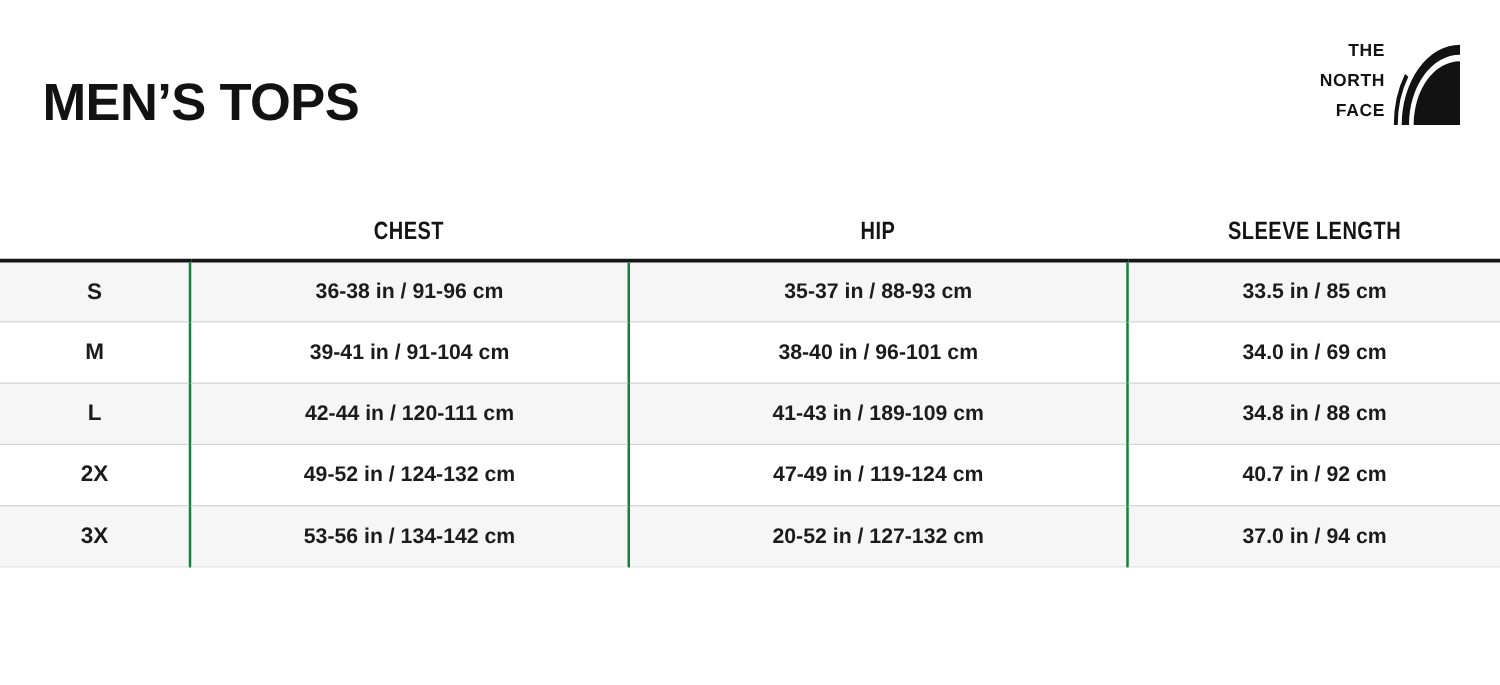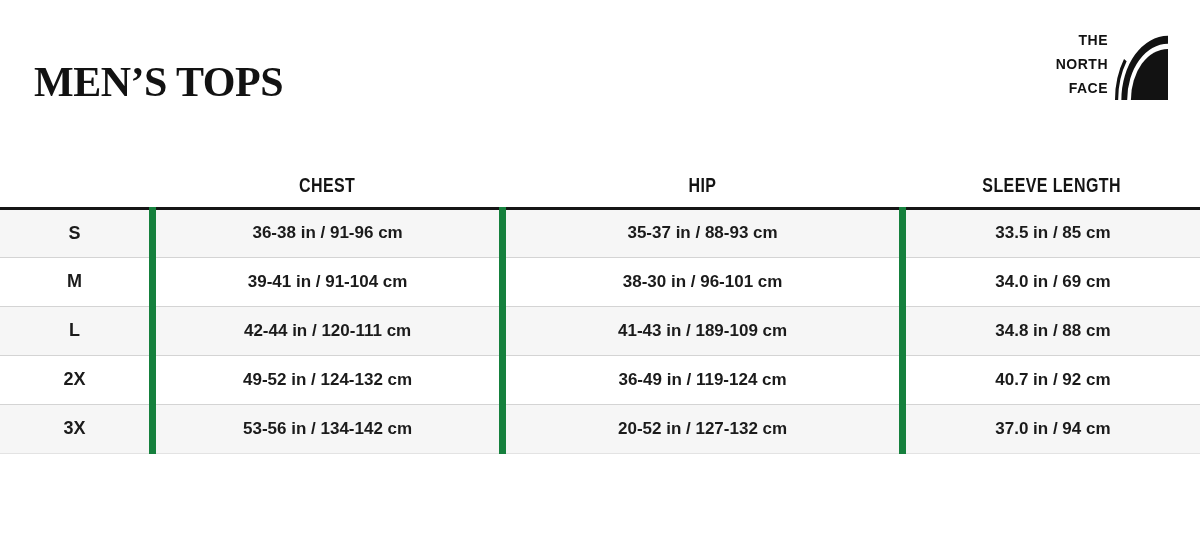--- a/index.html
+++ b/index.html
@@ -2,21 +2,21 @@
 <html><head>
 <meta charset="utf-8">
 <style>
   * { margin: 0; padding: 0; box-sizing: border-box; }
   html, body { width: 1200px; height: 548px; background: #ffffff; overflow: hidden; }
   body { font-family: "Liberation Sans", "DejaVu Sans", sans-serif; color: #1a1a1a; position: relative; }
 
   
   .page-title {
     position: absolute; left: 34px; top: 58px;
-    font-size: 42px; font-weight: 800; letter-spacing: -0.5px; color: #121212; font-family: Liberation Serif, serif;
+    font-size: 42px; font-weight: 800; letter-spacing: -0.5px; color: #121212;
   }
   .brand {
     position: absolute; top: 27px; right: 32px;
     display: flex; align-items: flex-start; gap: 7px;
   }
   .brand-text {
     text-align: right; font-weight: 800; font-size: 14px; line-height: 24px;
     letter-spacing: 0.5px; color: #121212; padding-top: 1px;
   }
   .brand-dome { width: 53px; height: 73px; display: block; }
@@ -40,21 +40,21 @@
 
   .size-table tbody td {
     height: 49px; vertical-align: middle; text-align: center;
     font-size: 17px; font-weight: 700; color: #1b1b1b;
   }
   .size-table tbody td.size-cell { font-size: 18px; }
   .size-table tbody tr:nth-child(odd)  { background: #f6f6f6; }
   .size-table tbody tr:nth-child(even) { background: #ffffff; }
   .size-table tbody tr + tr td { border-top: 1px solid #d4d4d4; }
   .size-table tbody tr:last-child td { border-bottom: 1px solid #e3e3e3; }
-  .size-table tbody td + td { border-left: 7px solid #15803d; margin-top: 48px; }
+  .size-table tbody td + td { border-left: 2px solid #15803d; margin-top: 48px; }
 </style>
 </head>
 <body>
 
 <h1 class="page-title">MEN’S TOPS</h1>
 
 <div class="brand">
   <div class="brand-text">
     <div>THE</div>
     <div>NORTH</div>
@@ -86,33 +86,33 @@
     <tbody>
       <tr>
         <td class="size-cell">S</td>
         <td>36-38 in / 91-96 cm</td>
         <td>35-37 in / 88-93 cm</td>
         <td>33.5 in / 85 cm</td>
       </tr>
       <tr>
         <td class="size-cell">M</td>
         <td>39-41 in / 91-104 cm</td>
-        <td>38-30 in / 96-101 cm</td>
+        <td>38-40 in / 96-101 cm</td>
         <td>34.0 in / 69 cm</td>
       </tr>
       <tr>
         <td class="size-cell">L</td>
         <td>42-44 in / 120-111 cm</td>
         <td>41-43 in / 189-109 cm</td>
         <td>34.8 in / 88 cm</td>
       </tr>
       <tr>
         <td class="size-cell">2X</td>
         <td>49-52 in / 124-132 cm</td>
-        <td>36-49 in / 119-124 cm</td>
+        <td>47-49 in / 119-124 cm</td>
         <td>40.7 in / 92 cm</td>
       </tr>
       <tr>
         <td class="size-cell">3X</td>
         <td>53-56 in / 134-142 cm</td>
         <td>20-52 in / 127-132 cm</td>
         <td>37.0 in / 94 cm</td>
       </tr>
     </tbody>
   </table>

